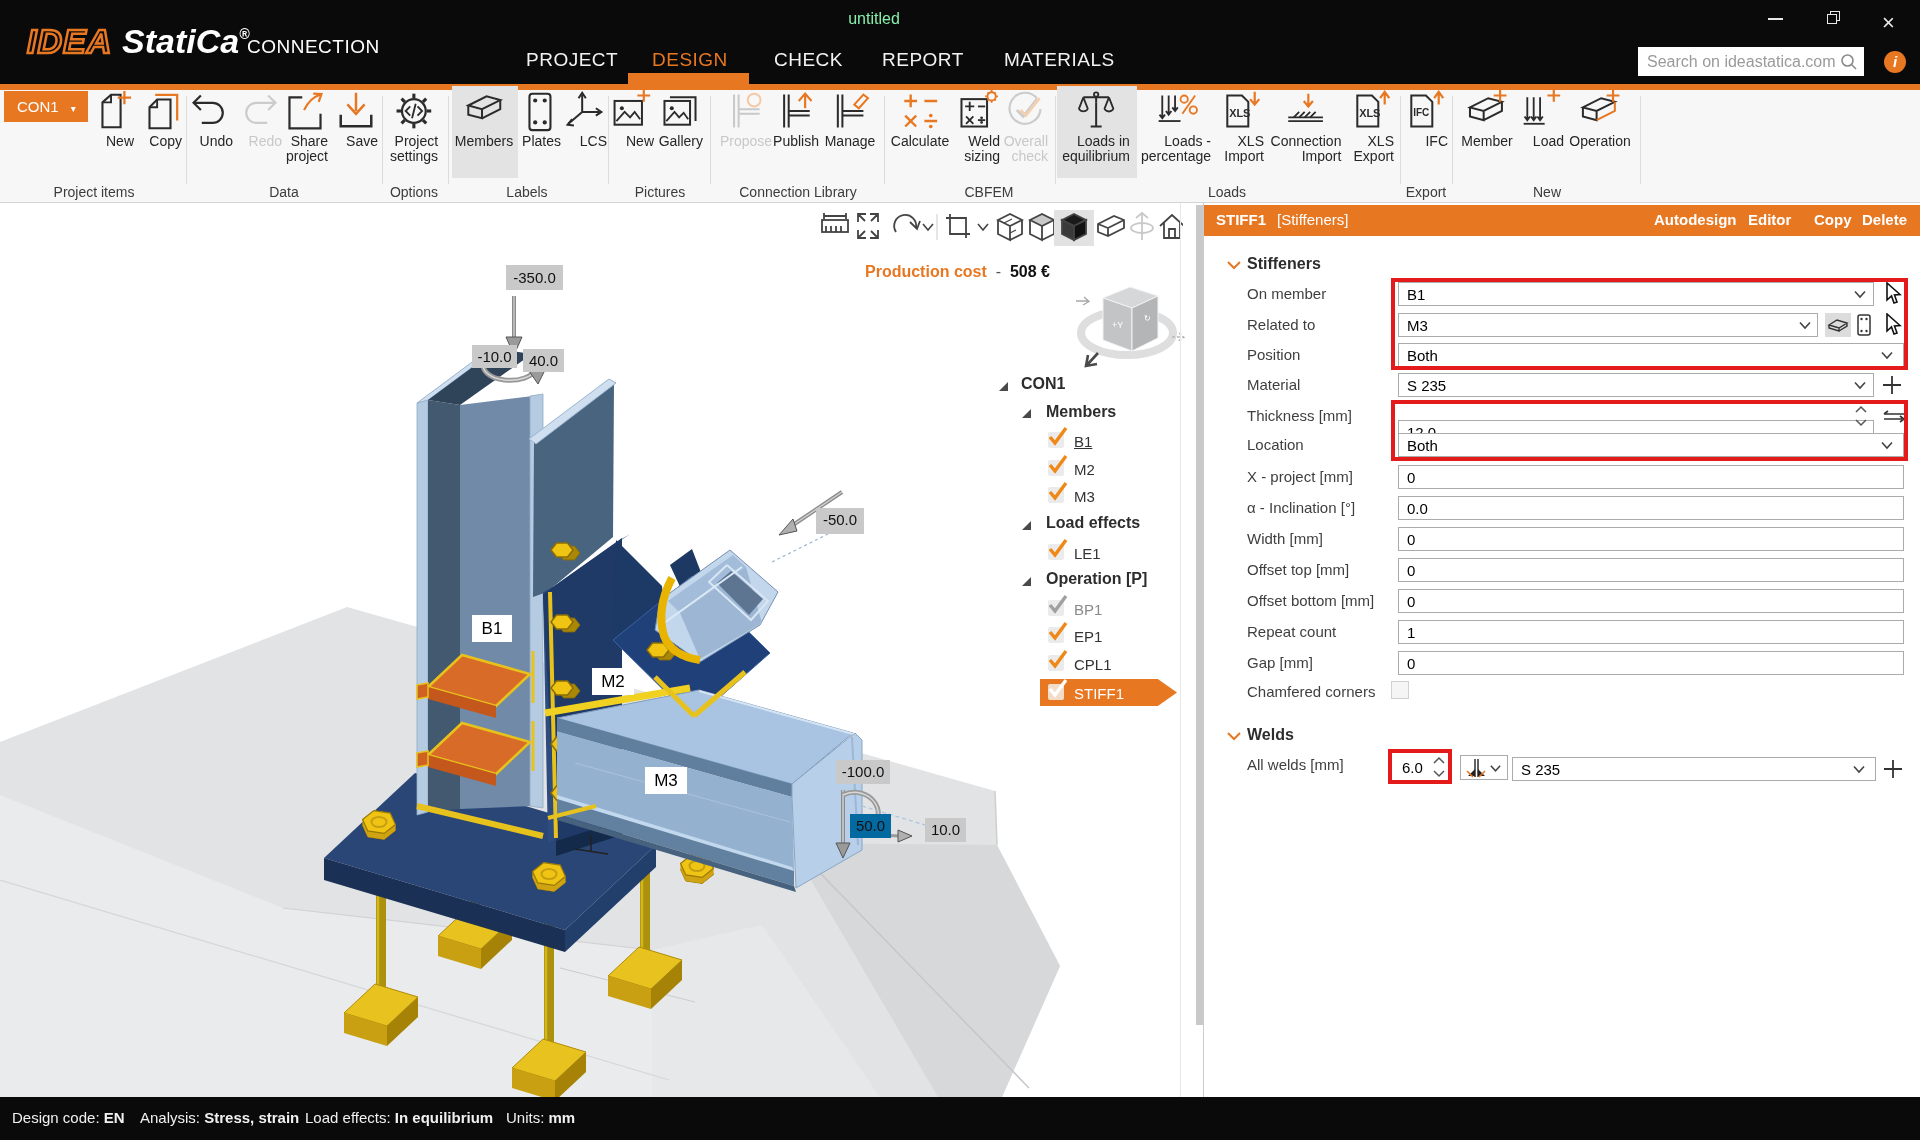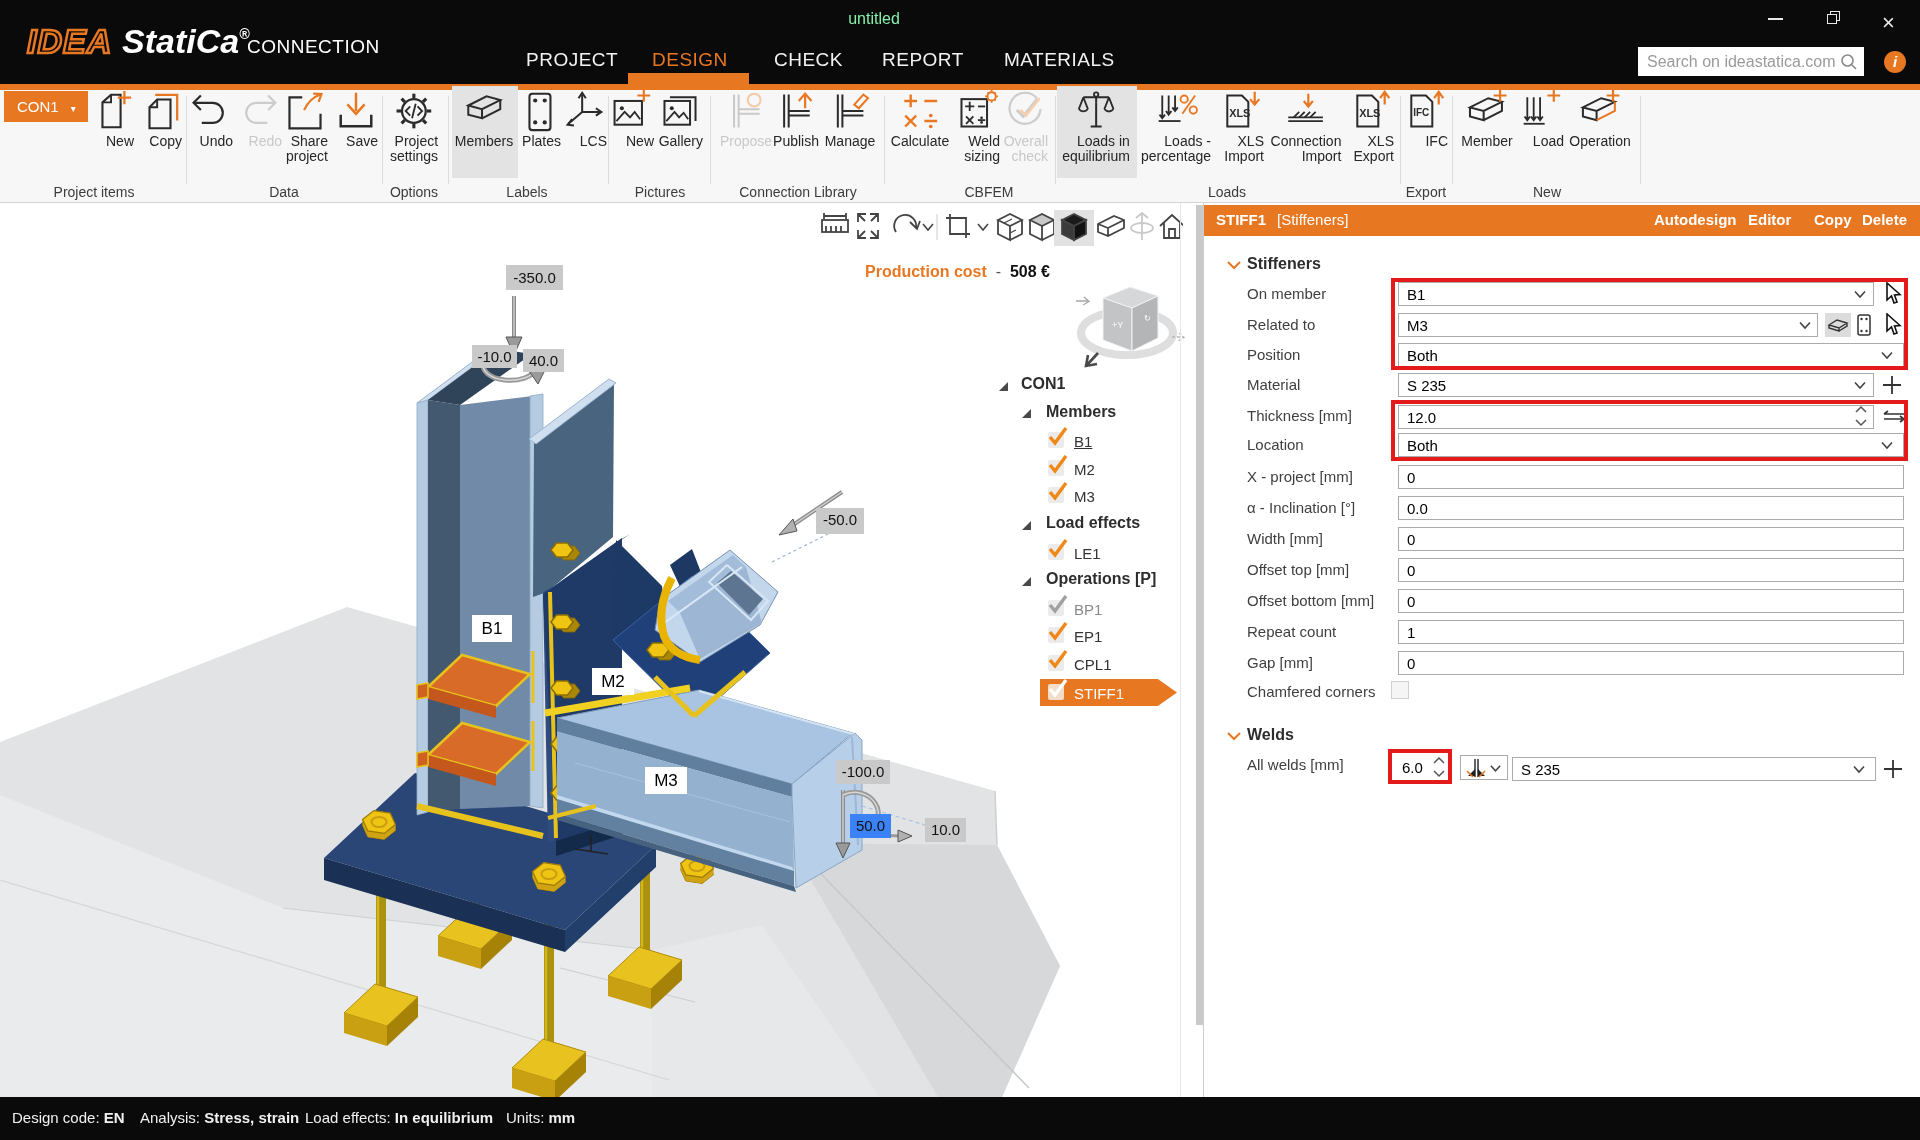--- a/index.html
+++ b/index.html
@@ -495,21 +495,21 @@
         <polygon points="912,633 898,627 898,639" fill="#b0b0b0" stroke="#555" stroke-width="1"></polygon>
         <line x1="862" y1="603" x2="935" y2="625" stroke="#a8c4e0" stroke-width="1.2" stroke-dasharray="4,3"></line>
         <path d="M 575,646 L 608,651 M 591,632 L 591,649" stroke="#222" stroke-width="1.5" fill="none"></path>
       </svg>
 
 <div class="abs" style="left:506px;top:62px;width:57px;height:25px;background:#c9c9c9;color:#111;font-size:15px;text-align:center;line-height:25px">-350.0</div>
 <div class="abs" style="left:472px;top:142px;width:45px;height:23px;background:#c9c9c9;color:#111;font-size:15px;text-align:center;line-height:23px">-10.0</div>
 <div class="abs" style="left:523px;top:146px;width:41px;height:23px;background:#c9c9c9;color:#111;font-size:15px;text-align:center;line-height:23px">40.0</div>
 <div class="abs" style="left:816px;top:305px;width:48px;height:26px;background:#c9c9c9;color:#111;font-size:15px;text-align:center;line-height:24px">-50.0</div>
 <div class="abs" style="left:836px;top:557px;width:54px;height:24px;background:#c9c9c9;color:#111;font-size:15px;text-align:center;line-height:24px">-100.0</div>
-<div class="abs" style="left:850px;top:611px;width:41px;height:24px;background:#3b82f6;color:#111;font-size:15px;text-align:center;line-height:24px">50.0</div>
+<div class="abs" style="left:850px;top:611px;width:41px;height:24px;background:#0369a1;color:#111;font-size:15px;text-align:center;line-height:24px">50.0</div>
 <div class="abs" style="left:925px;top:615px;width:41px;height:24px;background:#c9c9c9;color:#111;font-size:15px;text-align:center;line-height:24px">10.0</div>
 <div class="abs" style="left:472px;top:412px;width:40px;height:27px;background:#fff;color:#000;font-size:17px;text-align:center;line-height:27px">B1</div>
 <div class="abs" style="left:592px;top:465px;width:42px;height:27px;background:#fff;color:#000;font-size:17px;text-align:center;line-height:27px">M2</div>
 <div class="abs" style="left:645px;top:564px;width:42px;height:27px;background:#fff;color:#000;font-size:17px;text-align:center;line-height:27px">M3</div>
 
 <div class="abs" style="left:865px;top:60px;font-size:16px;font-weight:bold"><span style="color:#e87722">Production cost</span><span style="color:#555;font-weight:normal">&nbsp; - &nbsp;</span><span style="color:#111">508 €</span></div>
 
 <svg class="abs" style="left:818px;top:7px" width="365" height="36" viewBox="0 0 365 36">
 <g stroke="#444" stroke-width="1.8" fill="none">
 <rect x="4" y="10" width="26" height="12"></rect>
@@ -586,21 +586,21 @@
       </svg>
 <div class="tnode" style="left:1074px;top:285px">M3</div>
 <div class="exp" style="left:1022px;top:318px"></div>
 <div class="tnode tbold" style="left:1046px;top:311px;font-size:16px">Load effects</div>
 <div class="cb" style="left:1048px;top:341px"></div>
       <svg class="abs" style="left:1046px;top:334px;overflow:visible" width="24" height="24">
         <path d="M4,12 L9,18 L20,3" stroke="#f08818" stroke-width="3.4" fill="none"></path>
       </svg>
 <div class="tnode" style="left:1074px;top:342px">LE1</div>
 <div class="exp" style="left:1022px;top:374px"></div>
-<div class="tnode tbold" style="left:1046px;top:367px;font-size:16px">Operations [P]</div>
+<div class="tnode tbold" style="left:1046px;top:367px;font-size:16px">Operation [P]</div>
 <div class="cb" style="left:1048px;top:397px"></div>
       <svg class="abs" style="left:1046px;top:390px;overflow:visible" width="24" height="24">
         <path d="M4,12 L9,18 L20,3" stroke="#a0a0a0" stroke-width="3.4" fill="none"></path>
       </svg>
 <div class="tnode" style="left:1074px;top:398px;color:#8a8a8a">BP1</div>
 <div class="cb" style="left:1048px;top:424px"></div>
       <svg class="abs" style="left:1046px;top:417px;overflow:visible" width="24" height="24">
         <path d="M4,12 L9,18 L20,3" stroke="#f08818" stroke-width="3.4" fill="none"></path>
       </svg>
 <div class="tnode" style="left:1074px;top:425px">EP1</div>
@@ -667,21 +667,21 @@
       </svg>
       <div class="prow" style="left:43px;top:173px">Material</div>
       <div class="pbox" style="left:194px;top:170px;width:476px;height:24px">S 235</div>
       <svg class="abs" style="left:649px;top:178px" width="14" height="9" viewBox="0 0 14 9">
         <path d="M2,1.5 L7,7 L12,1.5" stroke="#444" stroke-width="1.6" fill="none"></path>
       </svg>
       <svg class="abs" style="left:678px;top:172px" width="20" height="20" viewBox="0 0 20 20">
         <path d="M10,1 V19 M1,10 H19" stroke="#333" stroke-width="1.8"></path>
       </svg>
       <div class="prow" style="left:43px;top:204px">Thickness [mm]</div>
-      <div class="pbox" style="left:194px;top:202px;width:476px;height:24px">12.0</div>
+      <div class="pbox" style="left:194px;top:217px;width:476px;height:24px">12.0</div>
       <svg class="abs" style="left:650px;top:202px" width="14" height="22" viewBox="0 0 14 22">
         <path d="M2,7 L7,2 L12,7" stroke="#555" stroke-width="1.5" fill="none"></path>
         <path d="M2,15 L7,20 L12,15" stroke="#555" stroke-width="1.5" fill="none"></path>
       </svg>
       <svg class="abs" style="left:678px;top:203px" width="24" height="20" viewBox="0 0 24 20">
         <path d="M6,5 L2,8 M2,8 H22 M2,13 H20 M18,10 L22,13 L18,16" fill="none" stroke="#333" stroke-width="1.6"></path>
       </svg>
       <div class="prow" style="left:43px;top:233px">Location</div>
       <div class="pbox" style="left:194px;top:230px;width:506px;height:24px">Both</div>
       <svg class="abs" style="left:676px;top:238px" width="14" height="9" viewBox="0 0 14 9">

